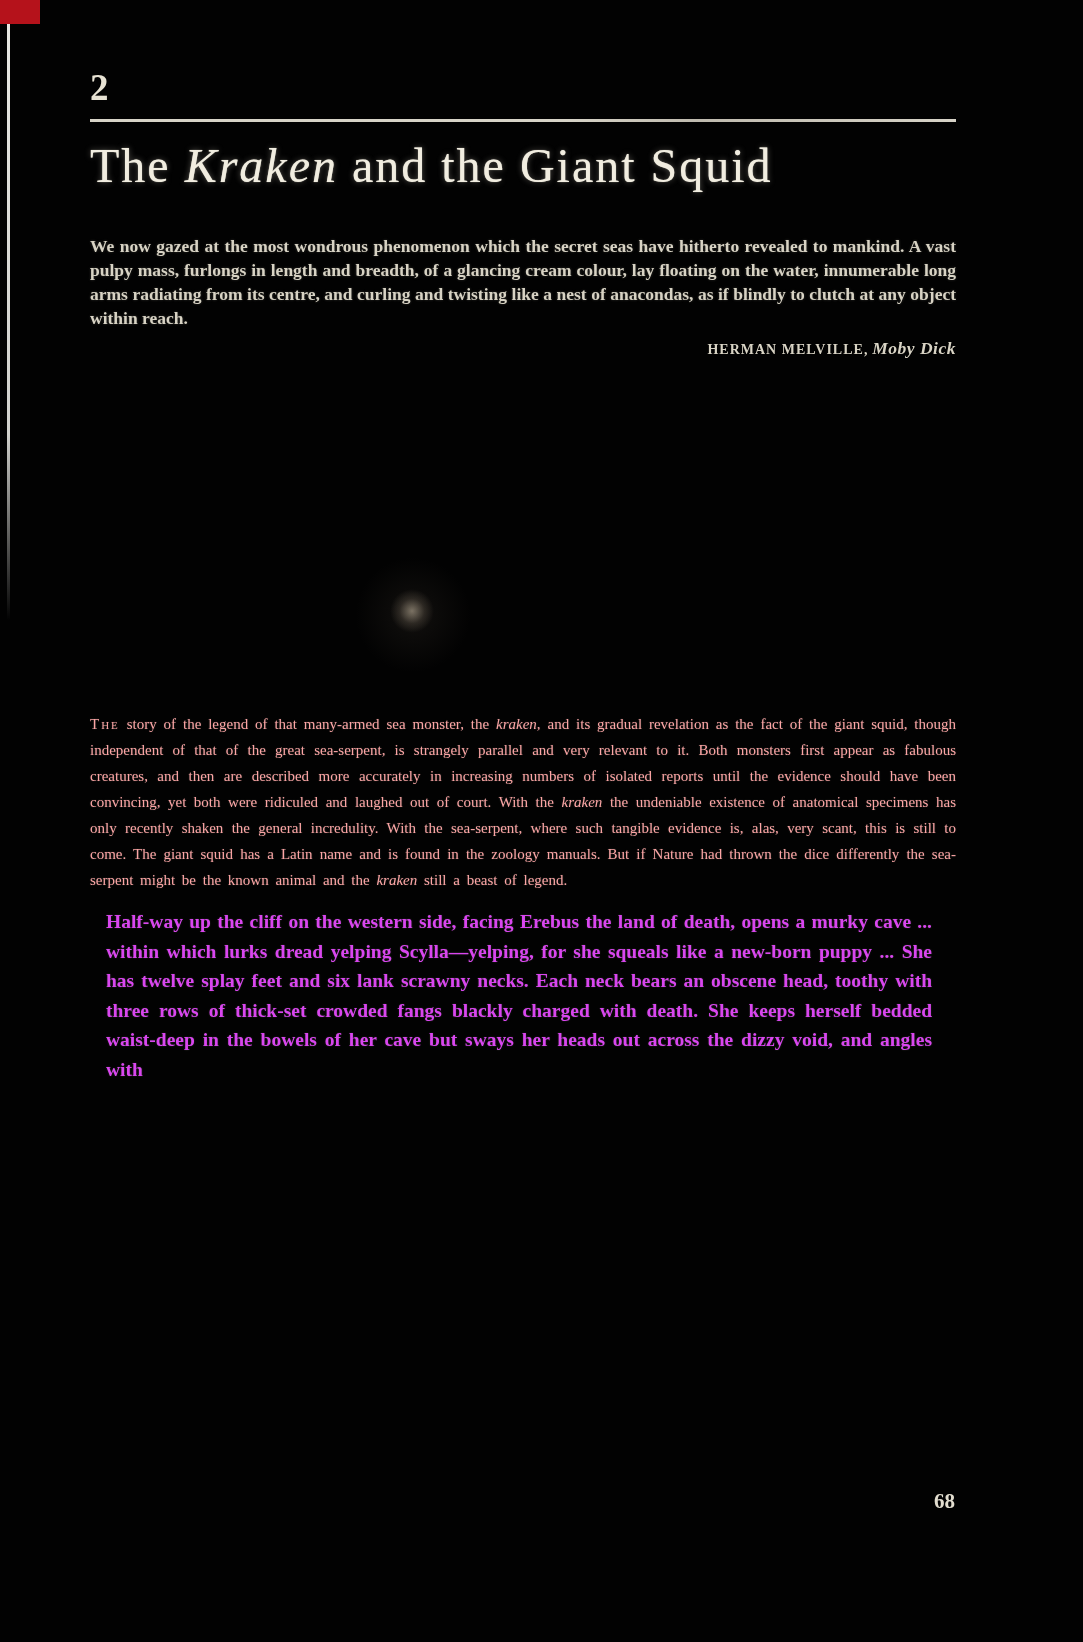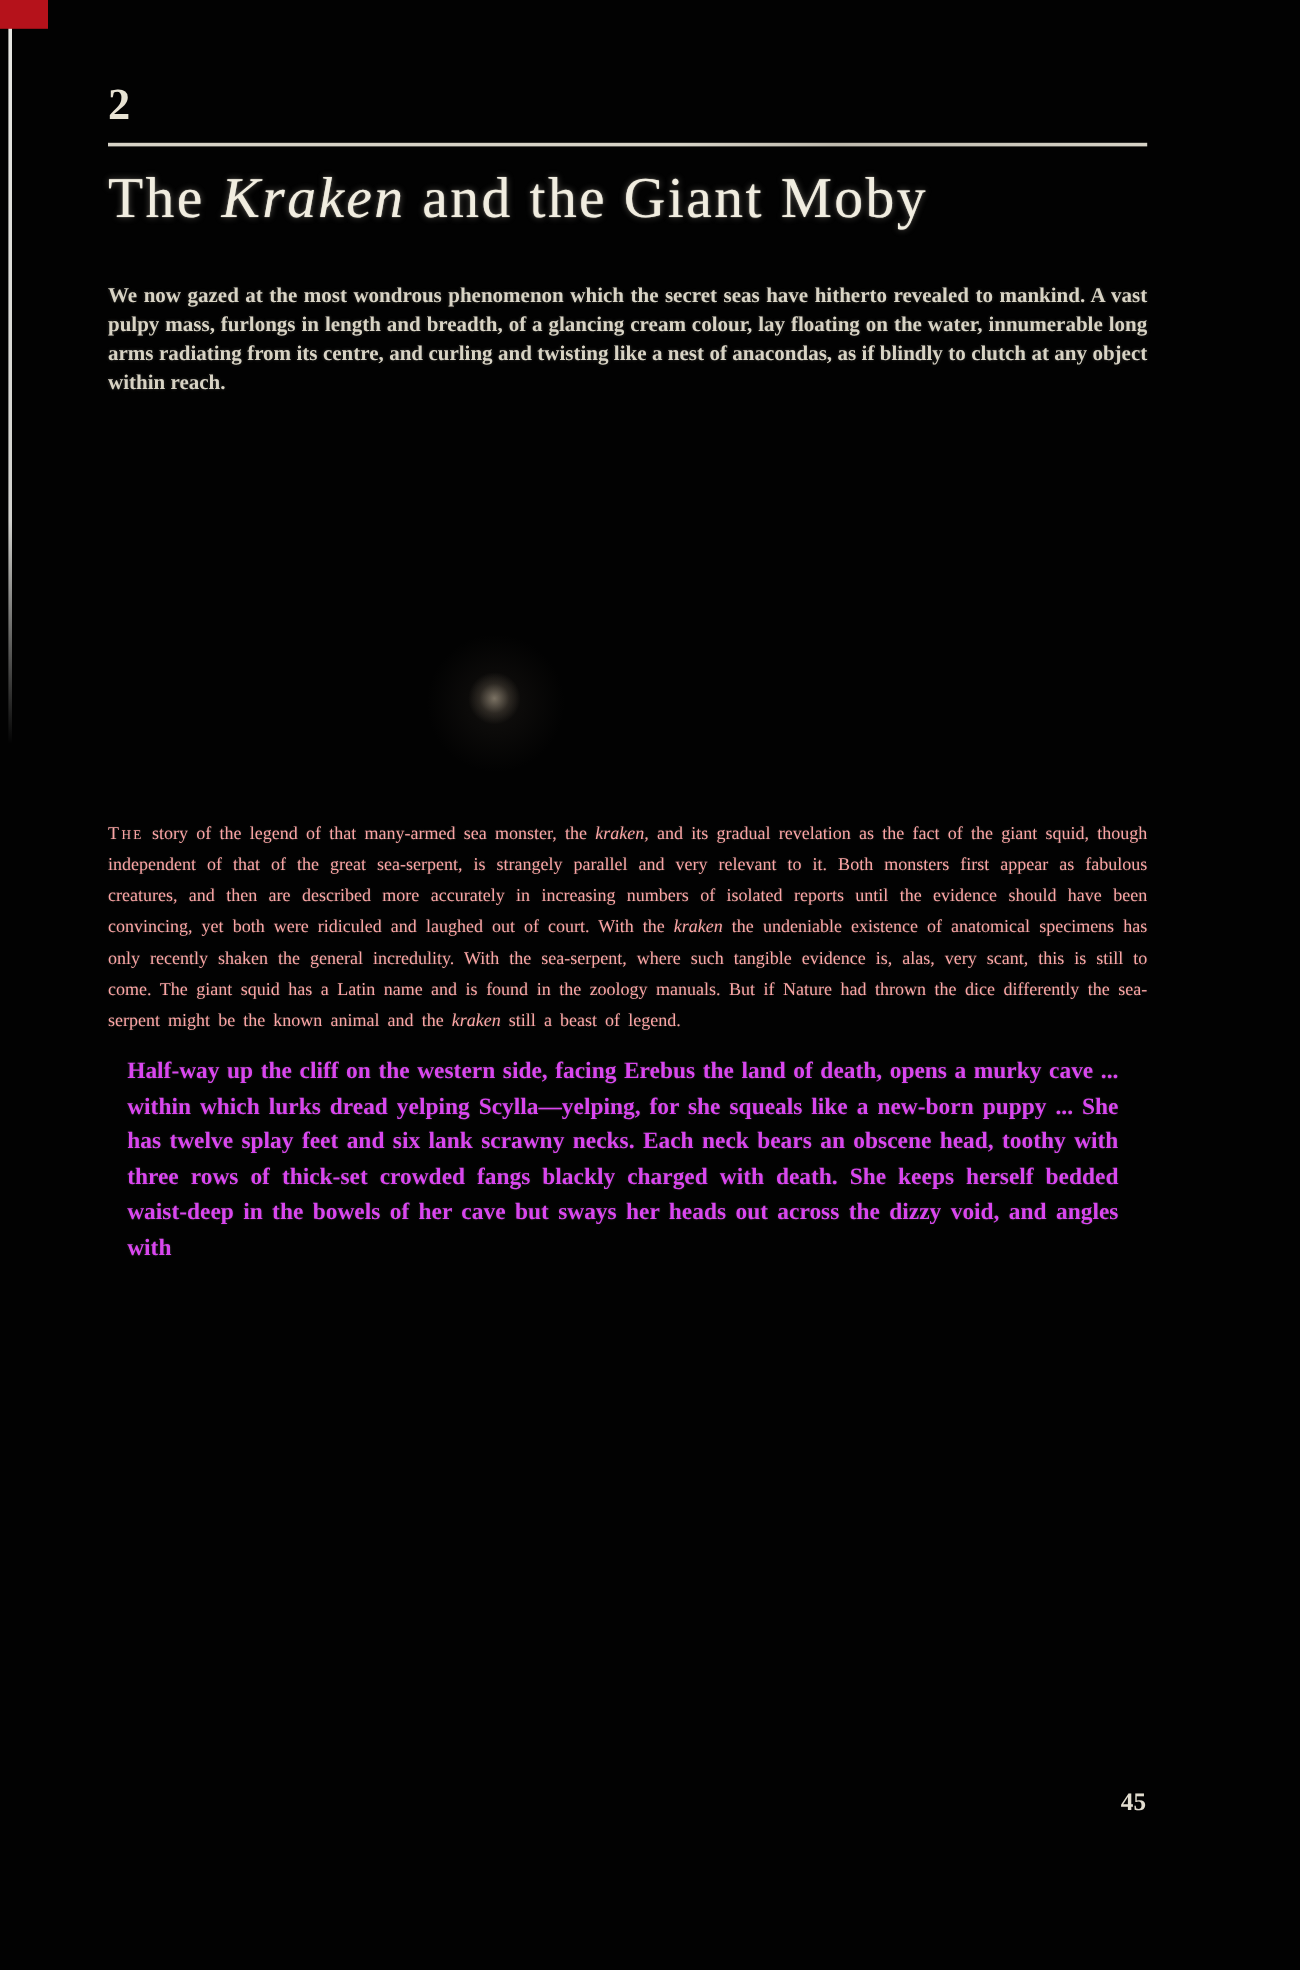--- a/index.html
+++ b/index.html
@@ -147,35 +147,39 @@
   <div class="edge-line"></div>
   <div class="corner-mark" style="background:#b5121b;"></div>
 
   <div class="content">
 
     <div class="chapter-number">2</div>
 
     <div class="title-rule"></div>
 
     <h1 class="chapter-title" style="margin:16px 0 0 0; font-weight:normal;">
-      <span>The </span><span class="it">Kraken</span><span> and the Giant Moby</span>
+      <span>The </span><span class="it">Kraken</span><span> and the Giant Squid</span>
     </h1>
 
     <p class="epigraph" style="margin-bottom:0;">We now gazed at the most wondrous phenomenon which the secret seas have hitherto revealed to mankind. A vast pulpy mass, furlongs in length and breadth, of a glancing cream colour, lay floating on the water, innumerable long arms radiating from its centre, and curling and twisting like a nest of anacondas, as if blindly to clutch at any object within reach.</p>
 
+    <div class="epigraph-attribution">
+      <span class="name">HERMAN MELVILLE,</span>
+      <span class="work">Moby Dick</span>
+    </div>
 
     <div class="illustration">
       <div class="smudge2"></div>
       <div class="smudge"></div>
     </div>
 
     <p class="body-para" style="margin:0;">
       <span class="lead-word">The</span><span> story of the legend of that many-armed sea monster, the </span><span class="it">kraken,</span><span> and its gradual revelation as the fact of the giant squid, though independent of that of the great sea-serpent, is strangely parallel and very relevant to it. Both monsters first appear as fabulous creatures, and then are described more accurately in increasing numbers of isolated reports until the evidence should have been convincing, yet both were ridiculed and laughed out of court. With the </span><span class="it">kraken</span><span> the undeniable existence of anatomical specimens has only recently shaken the general incredulity. With the sea-serpent, where such tangible evidence is, alas, very scant, this is still to come. The giant squid has a Latin name and is found in the zoology manuals. But if Nature had thrown the dice differently the sea-serpent might be the known animal and the </span><span class="it">kraken</span><span> still a beast of legend.</span>
     </p>
 
 
     <p class="block-quote" style="margin-bottom:0;">Half-way up the cliff on the western side, facing Erebus the land of death, opens a murky cave ... within which lurks dread yelping Scylla—yelping, for she squeals like a new-born puppy ... She has twelve splay feet and six lank scrawny necks. Each neck bears an obscene head, toothy with three rows of thick-set crowded fangs blackly charged with death. She keeps herself bedded waist-deep in the bowels of her cave but sways her heads out across the dizzy void, and angles with</p>
 
   </div>
 
-  <div class="page-number">45</div>
+  <div class="page-number">68</div>
 
 </div>
 
 </body></html>

